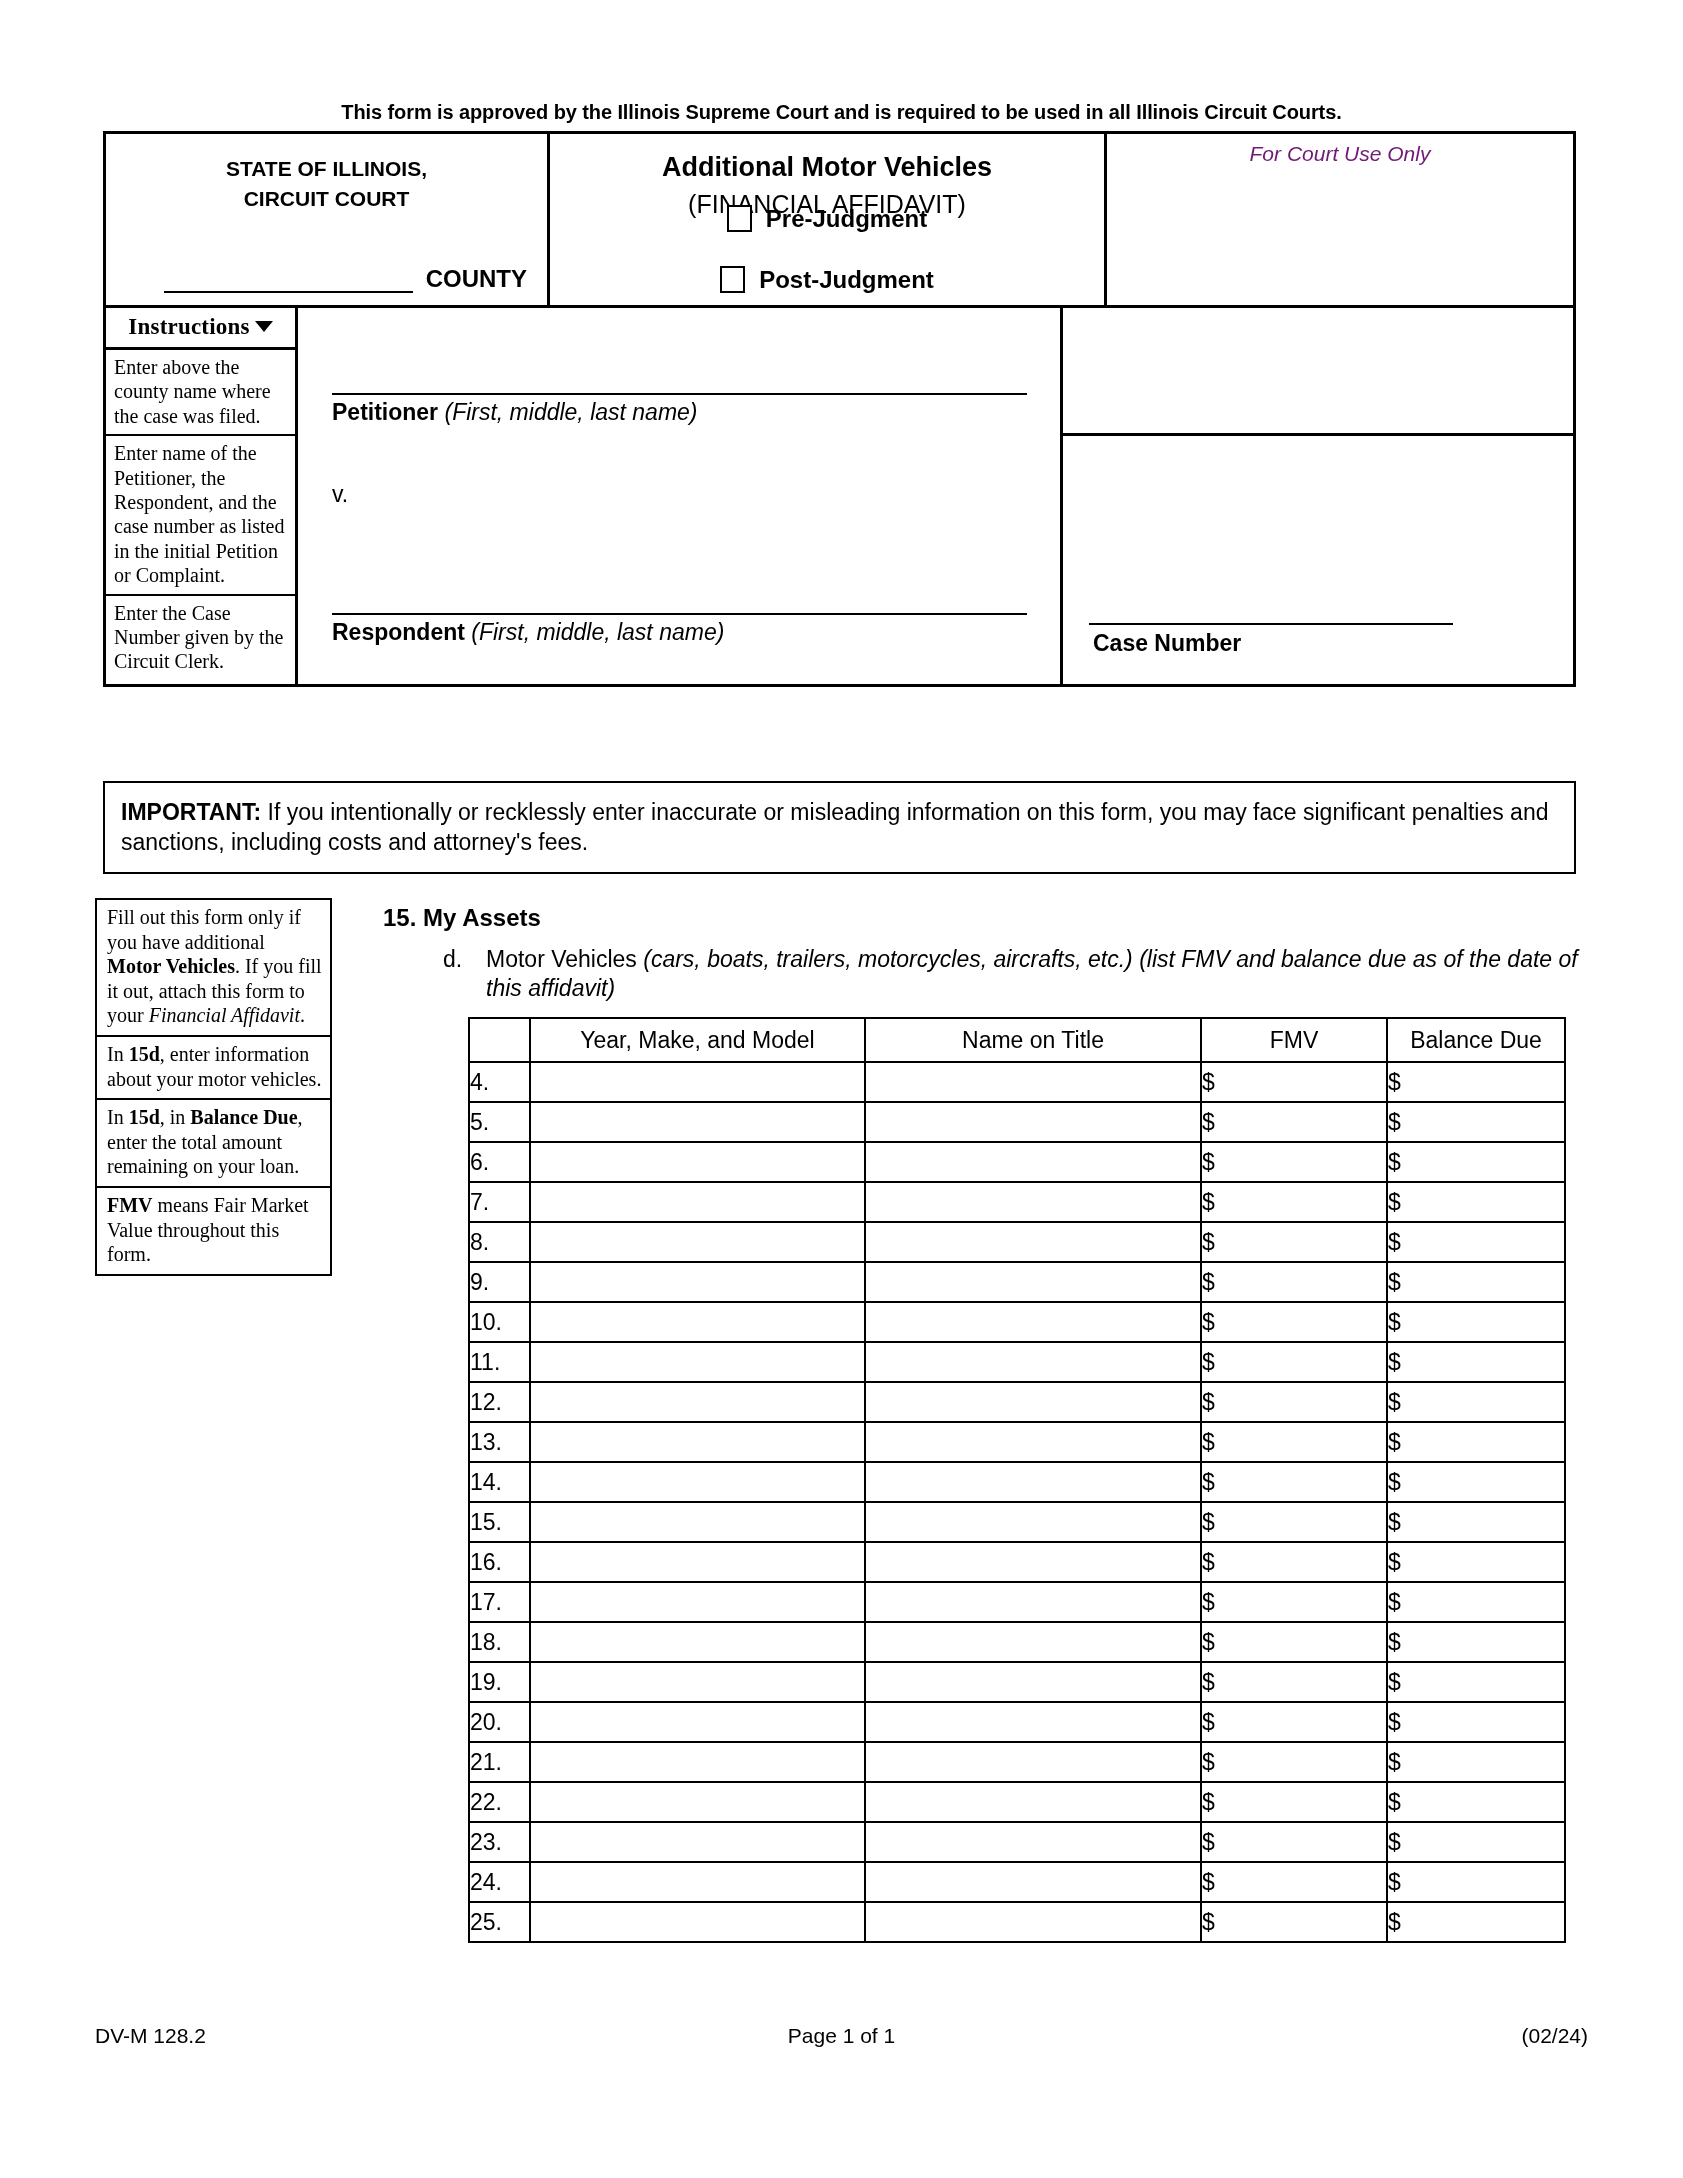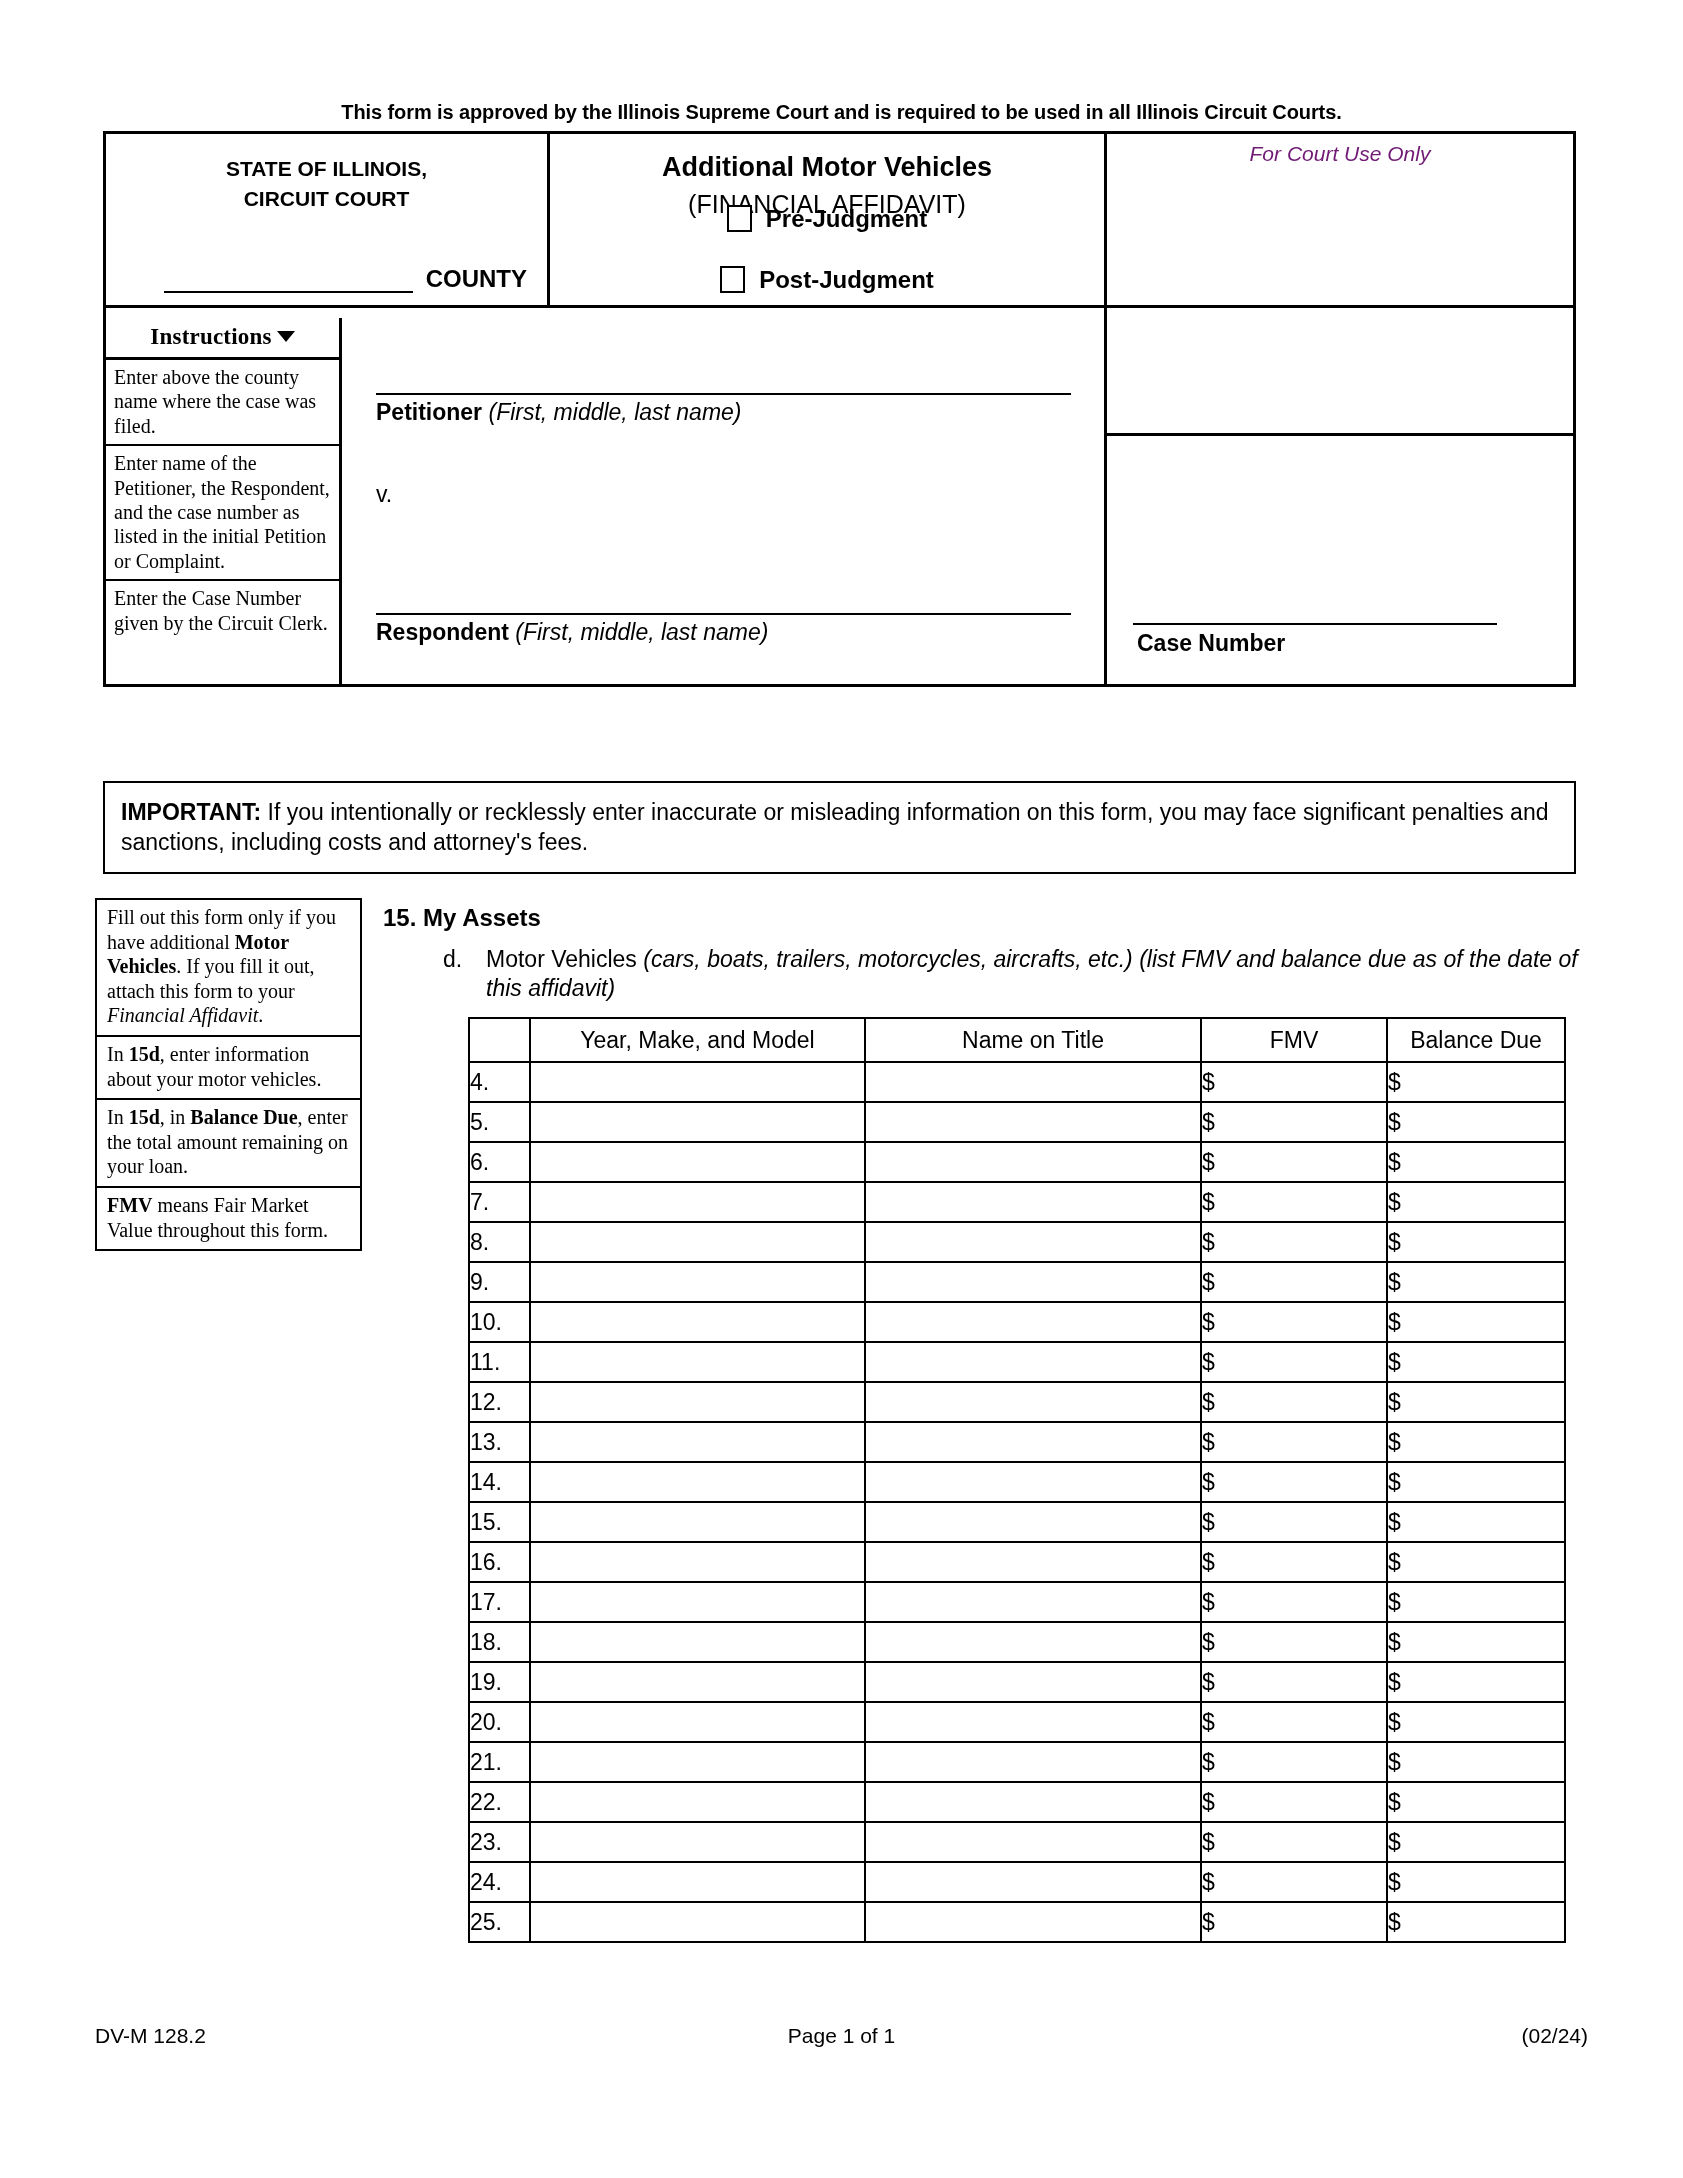--- a/index.html
+++ b/index.html
@@ -125,24 +125,23 @@
     font-style: italic;
     font-size: 21px;
     color: #701a75;
     padding-top: 8px;
   }
 
   
   .hdr-bottom { display: flex; }
 
   .instr-col {
-    width: 236px;
+    width: 192px;
     border-right: 3px solid #000;
     font-family: "Liberation Serif", serif;
-    margin-top: 10px;
   }
   .instr-head {
     border-bottom: 3px solid #000;
     text-align: center;
     font-weight: bold;
     font-size: 23px;
     padding: 6px 0 7px;
     letter-spacing: 0.2px;
   }
   .caret {
@@ -224,21 +223,21 @@
     padding: 14px 16px 14px 16px;
     font-size: 23px;
     line-height: 1.32;
   }
   .important-box b { font-weight: bold; }
 
   
   .tips-col {
     position: absolute;
     left: 95px; top: 884px;
-    width: 267px;
+    width: 237px;
     border: 2.5px solid #000;
     font-family: "Liberation Serif", serif;
   }
   .tip-cell {
     border-bottom: 2.5px solid #000;
     padding: 5px 8px 7px 10px;
     font-size: 20px;
     line-height: 1.23;
   }
   .tip-cell:last-child { border-bottom: none; }

